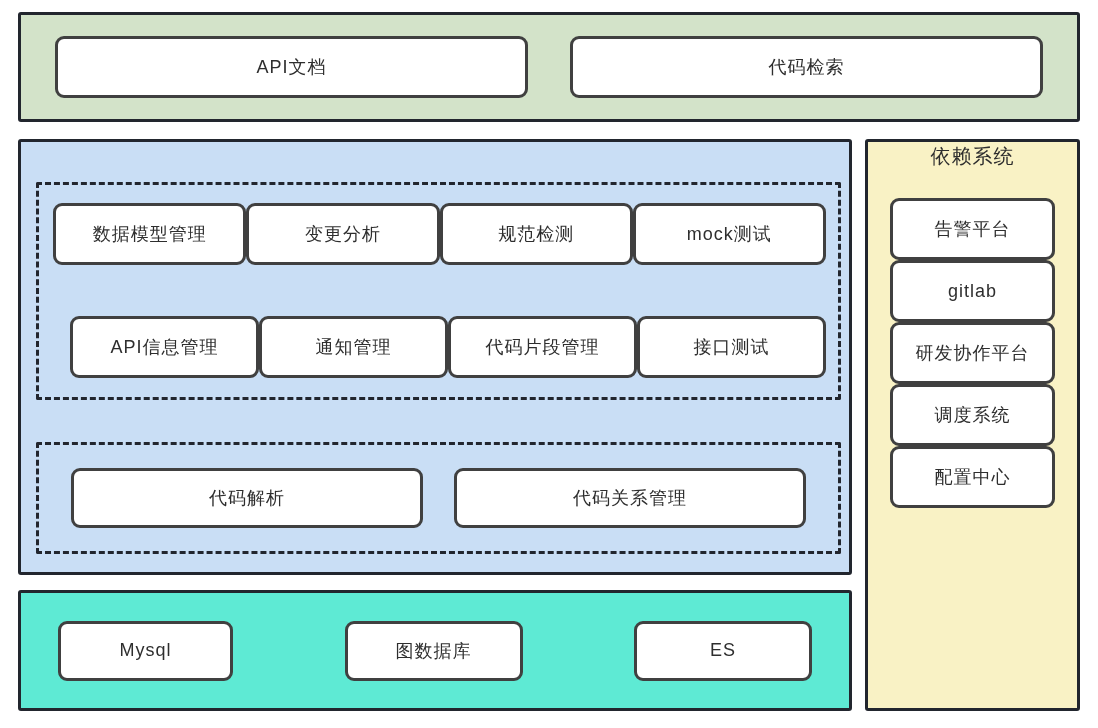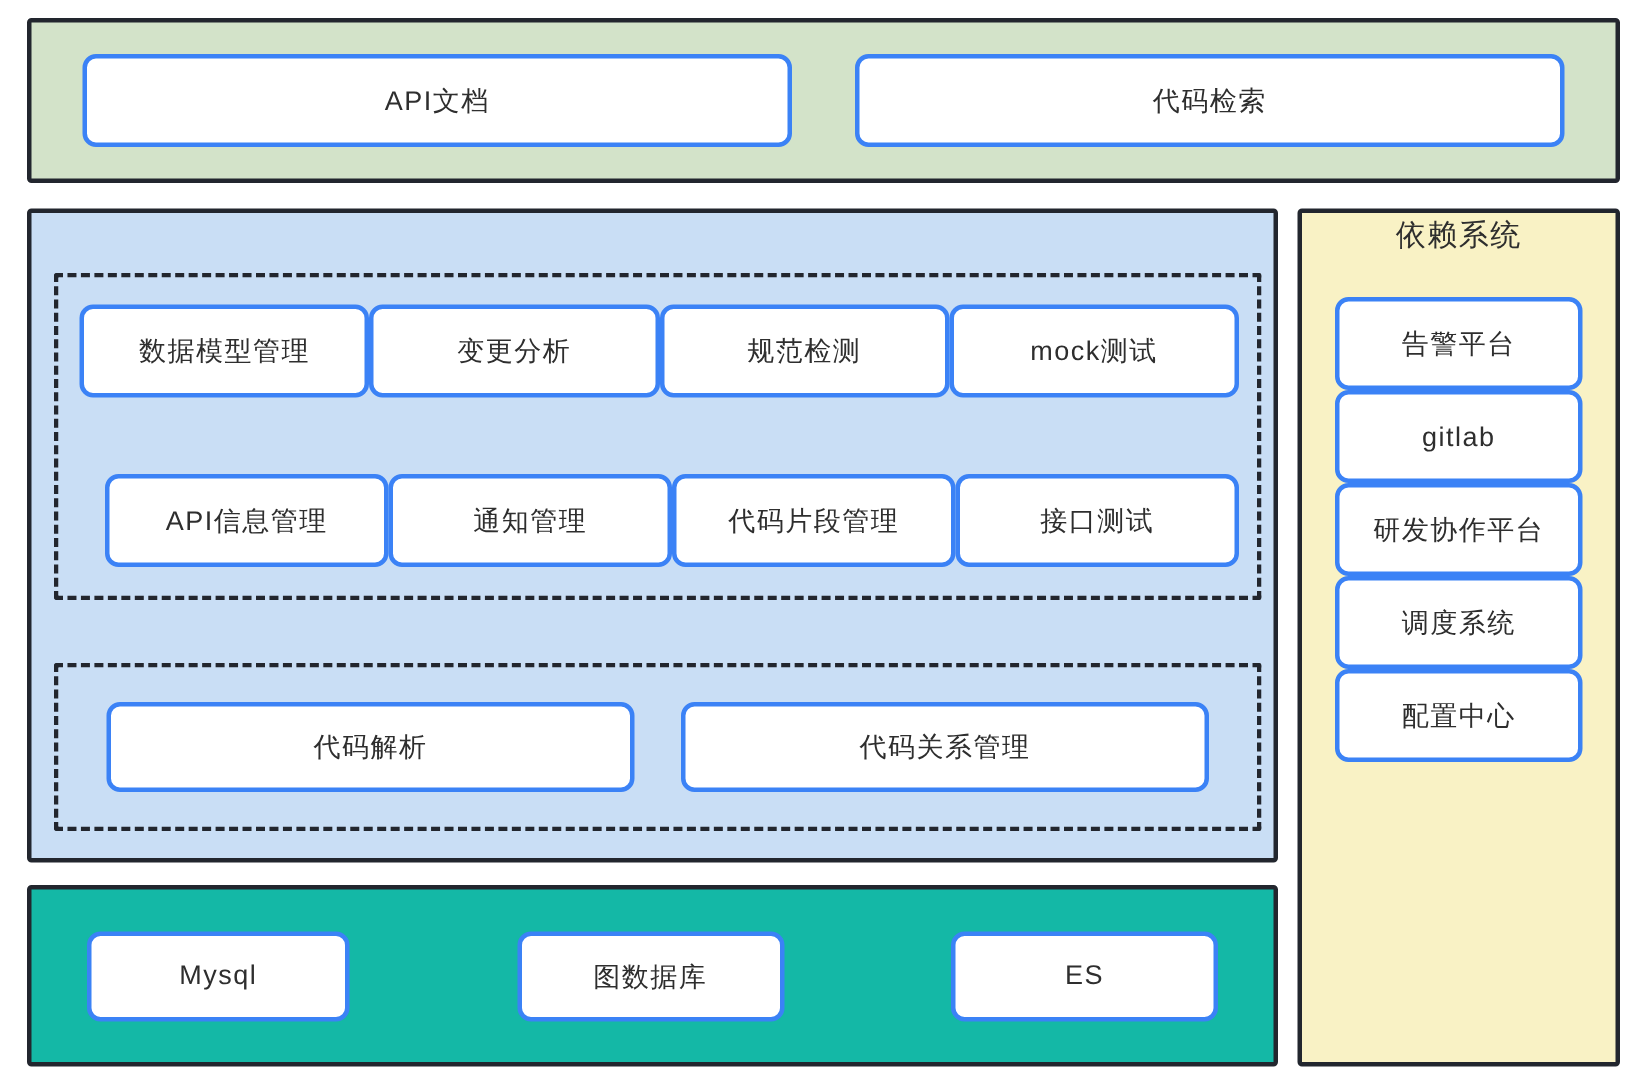--- a/index.html
+++ b/index.html
@@ -16,26 +16,26 @@
     overflow: hidden;
   }
   .section {
     position: absolute;
     border: 3px solid #22262e;
     border-radius: 3px;
     box-sizing: border-box;
   }
   .section-green  { left: 18px;  top: 12px;  width: 1062px; height: 110px; background: #d3e3c9; }
   .section-blue   { left: 18px;  top: 139px; width: 834px;  height: 436px; background: #c9def5; }
-  .section-purple { left: 18px;  top: 590px; width: 834px;  height: 121px; background: #14b8a6; }
+  .section-purple { left: 18px;  top: 590px; width: 834px;  height: 121px; background: #5eead4; }
   .section-yellow { left: 865px; top: 139px; width: 215px;  height: 572px; background: #f9f2c5; }
 
   .wbox {
     background: #ffffff;
-    border: 3px solid #3b82f6;
+    border: 3px solid #404040;
     border-radius: 9px;
     box-sizing: border-box;
     display: flex;
     align-items: center;
     justify-content: center;
     font-size: 18px;
     color: #2e2e2e;
     letter-spacing: 1px;
     white-space: nowrap;
   }

